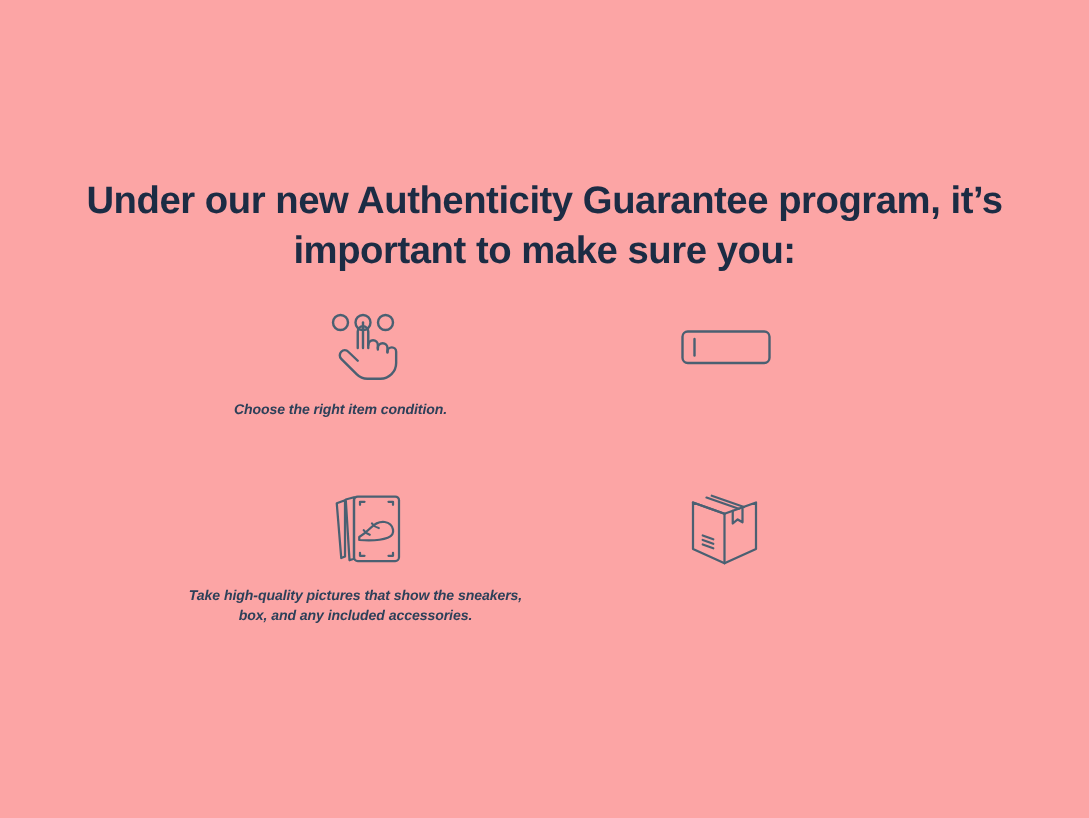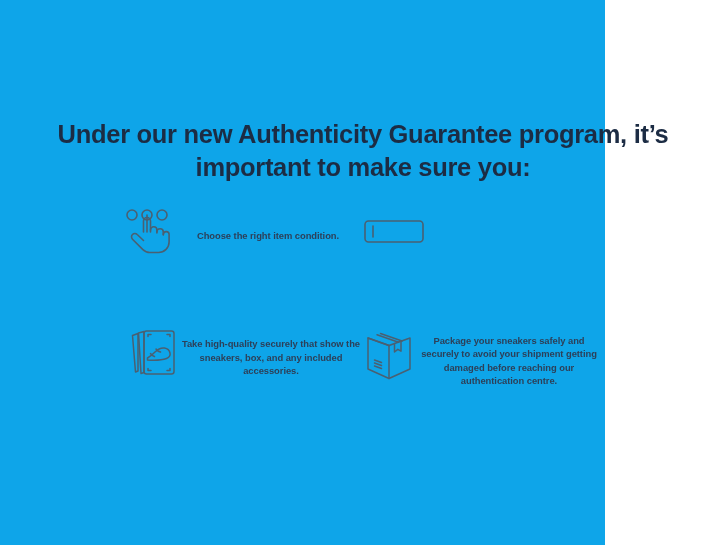--- a/index.html
+++ b/index.html
@@ -8,23 +8,23 @@
   }
   body {
     width: 726px;
     height: 545px;
     background: #ffffff;
     font-family: "Liberation Sans", sans-serif;
     overflow: hidden;
   }
   .slide {
     position: relative;
-    width: 605px;
+    width: 726px;
     height: 545px;
-    background: #0ea5e9;
+    background: #fca5a5;
   }
 
   
   .headline {
     position: absolute;
     left: 33px;
     top: 118px;
     width: 660px;
     text-align: center;
     font-size: 25.5px;
@@ -47,22 +47,22 @@
     width: 726px;
   }
   .row-bottom {
     left: 0;
     top: 325px;
     width: 726px;
   }
 
   .step {
     display: flex;
-    flex-direction: row;
-    align-items: center;
+    flex-direction: column;
+    font-style: italic;
   }
   .row-top .step { width: 242px; }
   .row-bottom .step { width: 240px; }
 
   .step-icon {
     height: 52px;
     display: flex;
     align-items: center;
     justify-content: center;
   }
@@ -134,35 +134,34 @@
           <path d="M25 41.5 L25 43.5 L28 43.5"></path>
           <path d="M44 43.5 L47 43.5 L47 41.5"></path>
           <path d="M24.5 31 c2.5 -1.5 5 -3.5 7.5 -6
                    c3 -3 6 -4.5 9.5 -4 c3 0.5 5 2.5 5.5 5
                    c0.5 2.5 -1 4.5 -3.5 5.5
                    c-4 1.5 -12 2 -19 1.5 Z"></path>
           <path d="M27.5 26.5 c1 1.5 2.5 2.5 4 3"></path>
           <path d="M33 22 c1 1.5 2.5 2.5 4.5 3"></path>
         </svg>
       </div>
-      <div class="step-caption">Take high-quality securely that show the sneakers, box, and any included accessories.</div>
+      <div class="step-caption">Take high-quality pictures that show the sneakers, box, and any included accessories.</div>
     </div>
 
     <div class="step">
       <div class="step-icon">
         <svg width="52" height="52" viewBox="0 0 52 52" fill="none" stroke="#4a6072" stroke-width="1.5" stroke-linecap="round" stroke-linejoin="round">
           <path d="M26 15.5 L26 48.5"></path>
           <path d="M26 15.5 L47 8 L47 39 L26 48.5 L5 39 L5 8 Z"></path>
           <path d="M5 8 L26 15.5"></path>
           <path d="M14 4.7 L35.5 12.2"></path>
           <path d="M17.5 3.5 L39 11"></path>
           <path d="M31.5 13.5 L31.5 22 L34.8 19.3 L38 21.2 L38 11.2"></path>
           <path d="M11.5 30 L18.5 32.5"></path>
           <path d="M11.5 33 L18.5 35.5"></path>
           <path d="M11.5 36 L18.5 38.5"></path>
         </svg>
       </div>
-      <div class="step-caption">Package your sneakers safely and securely to avoid your shipment getting damaged before reaching our authentication centre.</div>
     </div>
 
   </div>
 
 </div>
 
 </body></html>

